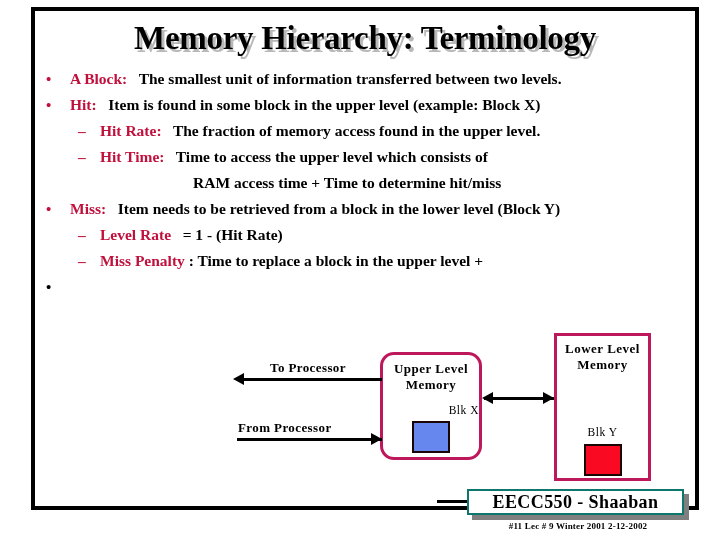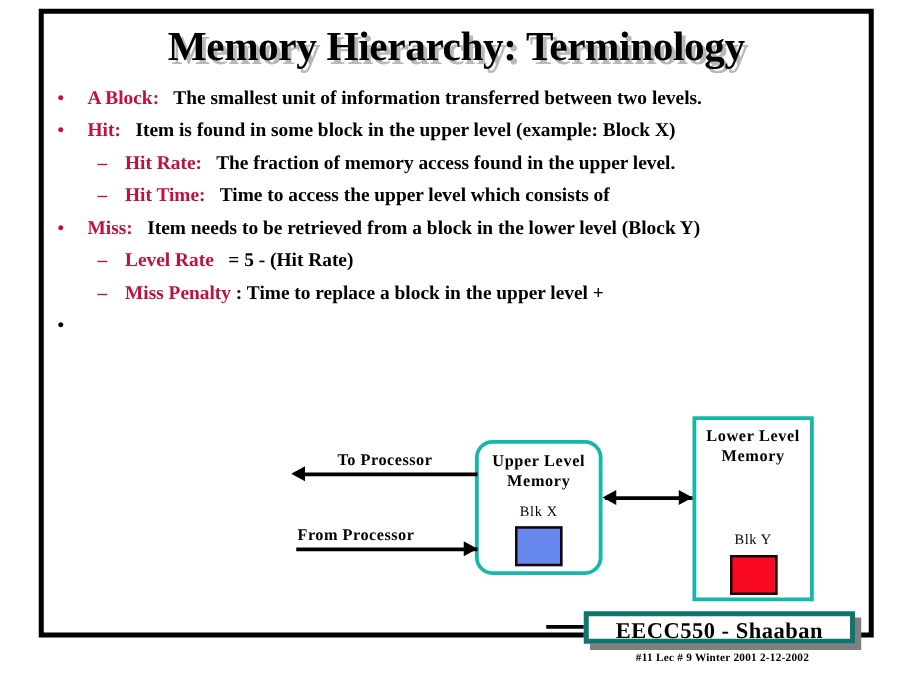--- a/index.html
+++ b/index.html
@@ -98,21 +98,21 @@
   
   #diagram {
     position: absolute;
     left: 0; top: 0;
     width: 720px; height: 540px;
     pointer-events: none;
   }
 
   .dbox {
     position: absolute;
-    border: 3px solid #14b8a6;
+    border: 3px solid #be185d;
     background: #ffffff;
     box-sizing: border-box;
   }
   #upper-box { left: 380px; top: 352px; width: 102px; height: 108px; border-radius: 14px; }
   #lower-box { left: 554px; top: 333px; width: 97px;  height: 148px; }
 
   .boxlabel {
     position: absolute;
     width: 100%;
     text-align: center;
@@ -130,21 +130,21 @@
     position: absolute;
     width: 100%;
     text-align: center;
     font-family: "Liberation Serif", "DejaVu Serif", serif;
     font-weight: normal;
     font-size: 11.5px;
     line-height: 14px;
     color: #000000;
     letter-spacing: 0.5px;
   }
-  #blkx-label { left: 0; top: 48px; }
+  #blkx-label { left: 0; top: 48px; text-align: right; }
   #blky-label { left: 0; top: 89px; }
 
   .swatch {
     position: absolute;
     border: 2px solid #1a0505;
     box-sizing: border-box;
   }
   #blkx-swatch { left: 29px; top: 66px; width: 38px; height: 32px; background: #6688EE; }
   #blky-swatch { left: 27px; top: 108px; width: 38px; height: 32px; background: #FA0A22; }
 
@@ -197,21 +197,21 @@
     position: absolute;
     left: 5px; top: 5px;
     width: 217px; height: 26px;
     background: #7f7f7f;
   }
   #footer-badge {
     position: absolute;
     left: 0; top: 0;
     width: 217px;
     height: 26px;
-    border: 4px solid #0f766e;
+    border: 2px solid #0f766e;
     background: #ffffff;
     box-sizing: border-box;
     text-align: center;
     font-family: "Liberation Serif", "DejaVu Serif", serif;
     font-weight: bold;
     font-size: 18px;
     line-height: 22px;
     color: #000000;
     letter-spacing: 0.4px;
   }
@@ -271,33 +271,36 @@
       <span class="tx">The fraction of memory access found in the upper level.</span>
     </div>
 
     <div class="row lvl2">
       <span class="dash2">–</span>
       <span class="kw">Hit Time:</span>
       <span>&nbsp;</span>
       <span class="tx">Time to access the upper level which consists of</span>
     </div>
 
+    <div class="row lvl3">
+      <span class="tx">RAM access time  +   Time to determine hit/miss</span>
+    </div>
 
     <div class="row lvl1">
       <span class="bullet1">•</span>
       <span class="kw">Miss:</span>
       <span>&nbsp;</span>
       <span class="tx">Item needs to be retrieved from a block in the lower level (Block Y)</span>
     </div>
 
     <div class="row lvl2">
       <span class="dash2">–</span>
       <span class="kw">Level Rate</span>
       <span>&nbsp;</span>
-      <span class="tx">= 5 - (Hit Rate)</span>
+      <span class="tx">= 1 - (Hit Rate)</span>
     </div>
 
     <div class="row lvl2">
       <span class="dash2">–</span>
       <span class="kw">Miss Penalty</span>
       <span class="tx">: Time to replace a block in the upper level  +</span>
     </div>
 
 
     <div class="row lvl1">

